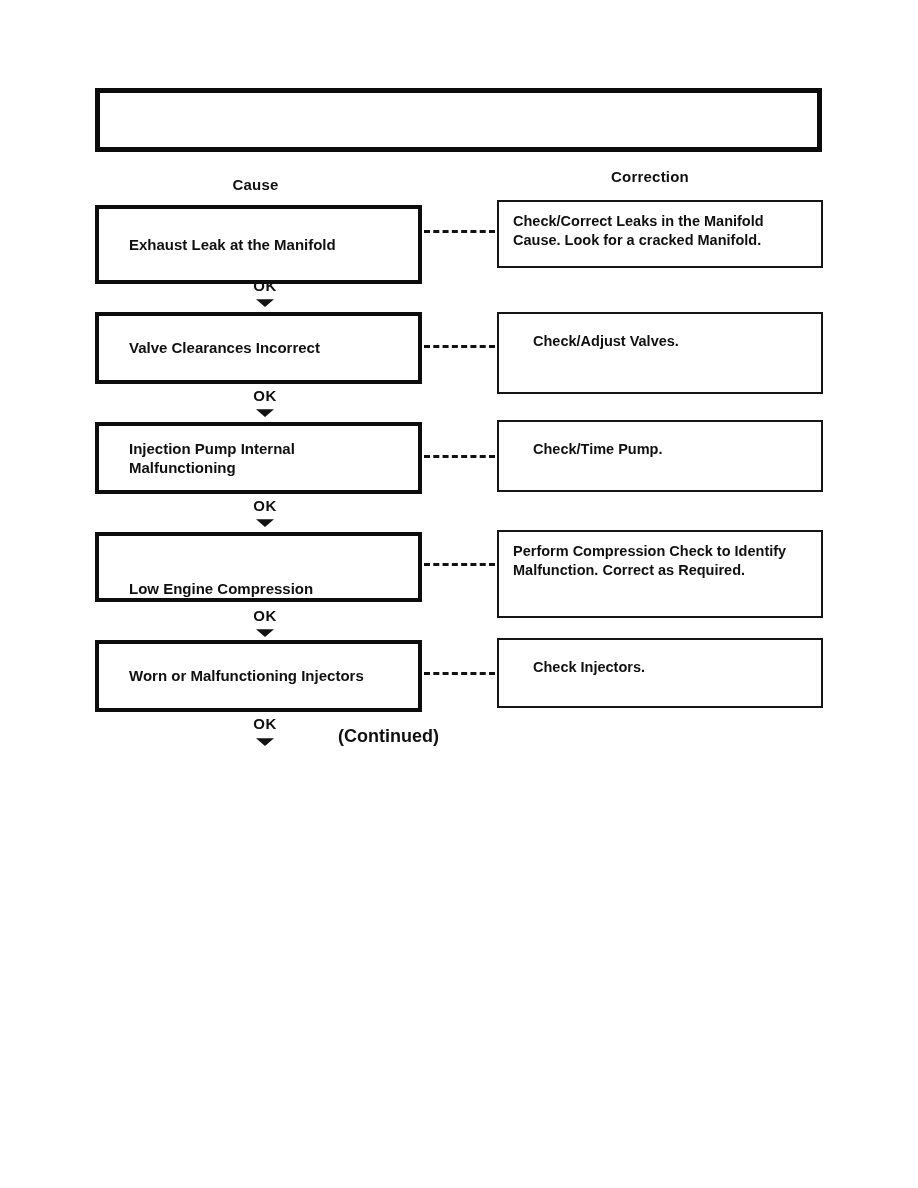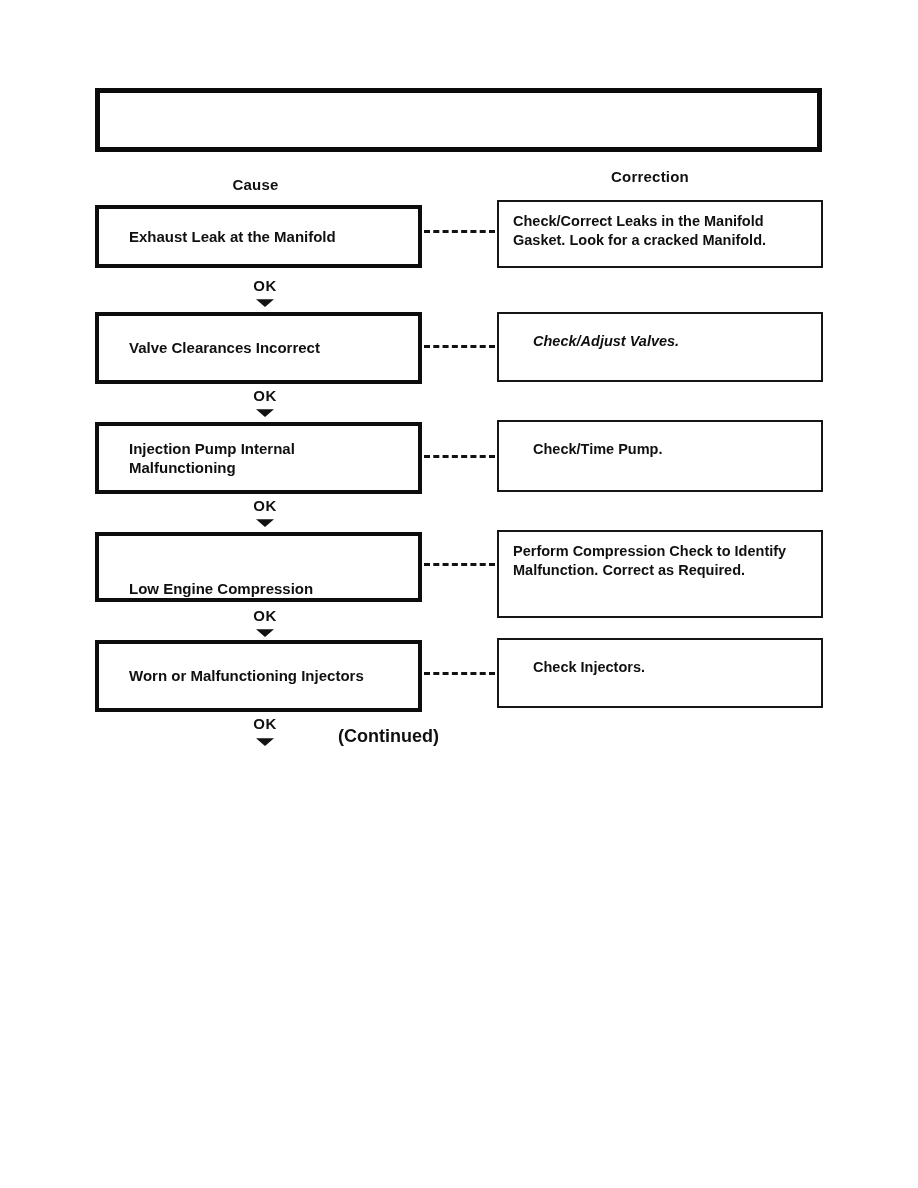--- a/index.html
+++ b/index.html
@@ -61,35 +61,35 @@
 </head>
 <body>
 
 <div class="page">
 
   <div class="abs title-box"></div>
 
   <div class="abs col-header cause">Cause</div>
   <div class="abs col-header correction">Correction</div>
 
-  <div class="abs lbox" style="top:205px;height:63px;">
+  <div class="abs lbox" style="top:205px;height:79px;">
     <span>Exhaust Leak at the Manifold</span>
   </div>
   <div class="abs dash" style="top:230px;"></div>
   <div class="abs rbox" style="top:200px;height:68px;">
-    <span>Check/Correct Leaks in the Manifold Gasket. Look for a cracked Manifold.</span>
+    <span>Check/Correct Leaks in the Manifold Cause. Look for a cracked Manifold.</span>
   </div>
   <div class="abs ok" style="top:277px;">OK</div>
   <div class="abs down-arrow" style="top:298px;"></div>
 
   <div class="abs lbox" style="top:312px;height:72px;">
     <span>Valve Clearances Incorrect</span>
   </div>
   <div class="abs dash" style="top:345px;"></div>
-  <div class="abs rbox single" style="top:312px;height:70px;font-style:italic;">
+  <div class="abs rbox single" style="top:312px;height:82px;">
     <span>Check/Adjust Valves.</span>
   </div>
   <div class="abs ok" style="top:387px;">OK</div>
   <div class="abs down-arrow" style="top:408px;"></div>
 
   <div class="abs lbox" style="top:422px;height:72px;">
     <span>Injection Pump Internal Malfunctioning</span>
   </div>
   <div class="abs dash" style="top:455px;"></div>
   <div class="abs rbox single" style="top:420px;height:72px;">

